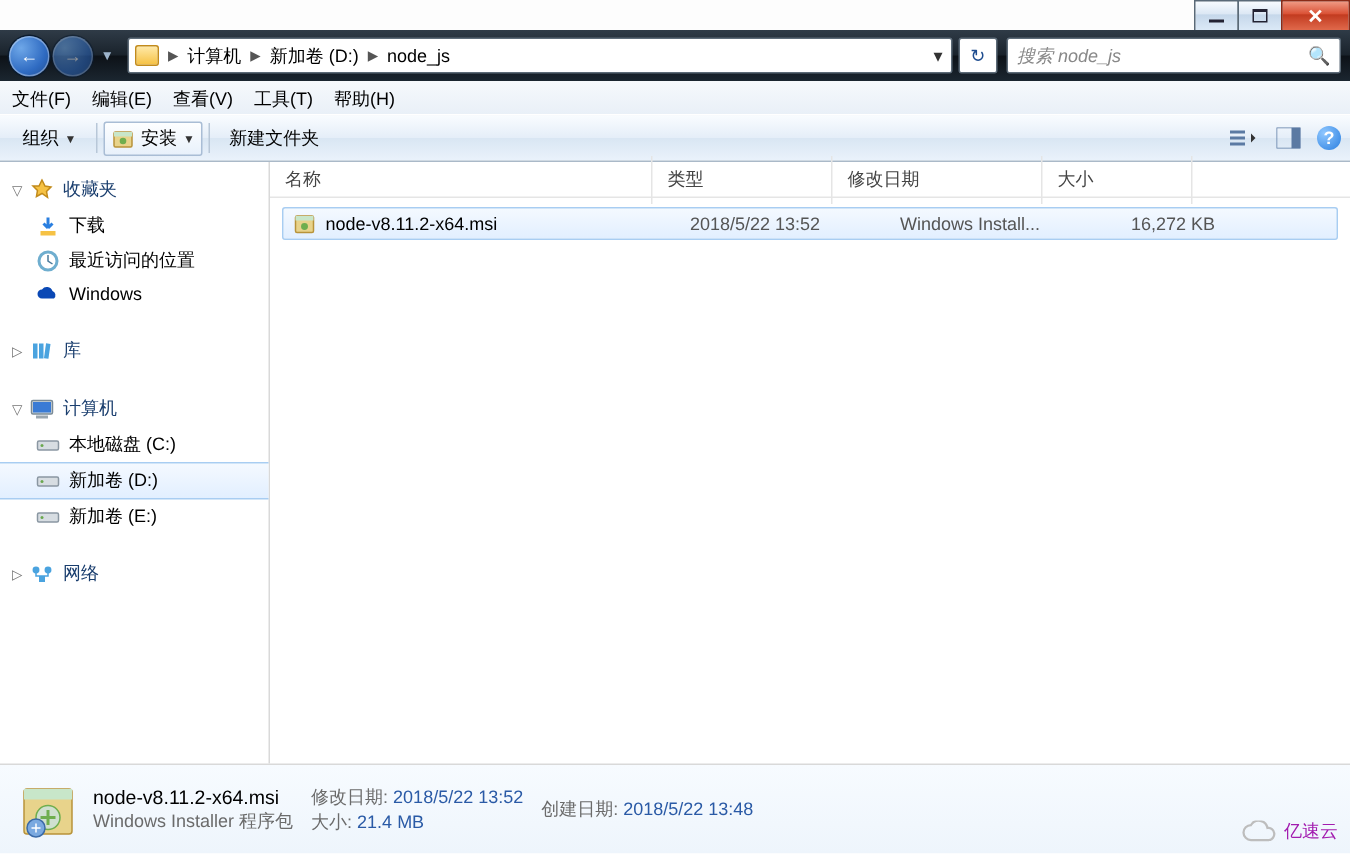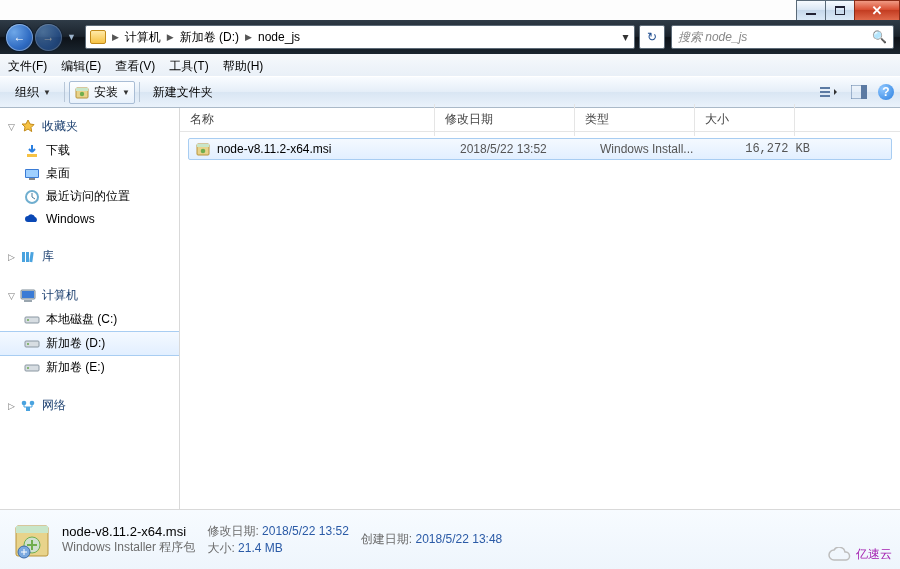--- a/index.html
+++ b/index.html
@@ -76,21 +76,21 @@
 .cols .c-date { width:140px; }
 .cols .c-type { width:120px; }
 .cols .c-size { width:100px; }
 .filerow { position:absolute; top:30px; left:8px; right:8px; height:22px;
   display:flex; align-items:center; background:linear-gradient(#f4f9ff,#e2efff);
   border:1px solid #a8cdf2; border-radius:2px; padding-left:6px; }
 .filerow .mi { width:16px; height:16px; margin-right:6px; display:flex; align-items:center; justify-content:center; }
 .filerow .c-name { width:243px; }
 .filerow .c-date { width:140px; color:#555; }
 .filerow .c-type { width:120px; color:#555; }
-.filerow .c-size { width:100px; color:#555; text-align:right; padding-right:10px;font-family:Liberation Mono, monospace; }
+.filerow .c-size { width:100px; color:#555; text-align:right; padding-right:10px; }
 
 
 .details { position:absolute; bottom:0; left:0; right:0; height:60px; border-top:1px solid #d9d9d9;
   background:linear-gradient(#f7fbff,#eef5fc); display:flex; align-items:center; padding:6px 12px; }
 .details .big-ico { width:40px; height:40px; margin-right:10px; }
 .details .d-title { font-size:13px; color:#000; }
 .details .d-sub { color:#6b6b6b; }
 .details .props { margin-left:12px; color:#555; }
 .details .props .k { color:#6b6b6b; }
 .details .props .v { color:#2a5aa6; }
@@ -197,28 +197,20 @@
     </div>
     <div class="sb-item">
       <span class="sb-ico"><svg viewBox="0 0 16 16">
             <path d="M8 2v7m0 0l-3-3m3 3l3-3" stroke="#2a7fe0" stroke-width="2" fill="none"></path>
             <rect x="3" y="11" width="10" height="3" fill="#f6c244"></rect>
           </svg></span>
       <span>下载</span>
     </div>
     <div class="sb-item">
       <span class="sb-ico"><svg viewBox="0 0 16 16">
-            <rect x="1" y="3" width="14" height="9" rx="1" fill="#3a7bd5"></rect>
-            <rect x="2" y="4" width="12" height="7" fill="#9fd0ff"></rect>
-            <rect x="5" y="12" width="6" height="2" fill="#888"></rect>
-          </svg></span>
-      <span>桌面</span>
-    </div>
-    <div class="sb-item">
-      <span class="sb-ico"><svg viewBox="0 0 16 16">
             <circle cx="8" cy="8" r="6" fill="none" stroke="#6faecf" stroke-width="2"></circle>
             <path d="M8 4v4l3 2" stroke="#4a7a9a" fill="none"></path>
           </svg></span>
       <span>最近访问的位置</span>
     </div>
     <div class="sb-item">
       <span class="sb-ico"><svg viewBox="0 0 16 16">
             <path d="M4 11a3 3 0 010-6 4 4 0 017 1 3 3 0 011 5z" fill="#0a48b5"></path>
           </svg></span>
       <span>Windows</span>
@@ -276,22 +268,22 @@
             <rect x="6" y="9" width="4" height="4" fill="#4aa3df"></rect>
             <path d="M4 7v2h8V7" stroke="#4aa3df" fill="none"></path>
           </svg></span>
       <span>网络</span>
     </div>
   </div>
 
   <div class="filepane">
     <div class="cols">
       <div class="col c-name">名称</div>
+      <div class="col c-type">类型</div>
       <div class="col c-date">修改日期</div>
-      <div class="col c-type">类型</div>
       <div class="col c-size">大小</div>
     </div>
     <div class="filerow">
       <span class="mi">
         <svg viewBox="0 0 16 16">
             <rect x="2" y="3" width="12" height="11" rx="1" fill="#e8d38b" stroke="#b8933a"></rect>
             <rect x="2" y="3" width="12" height="3" fill="#c8e6c9"></rect>
             <circle cx="8" cy="10" r="2.3" fill="#6fae4e"></circle>
           </svg>
       </span>

